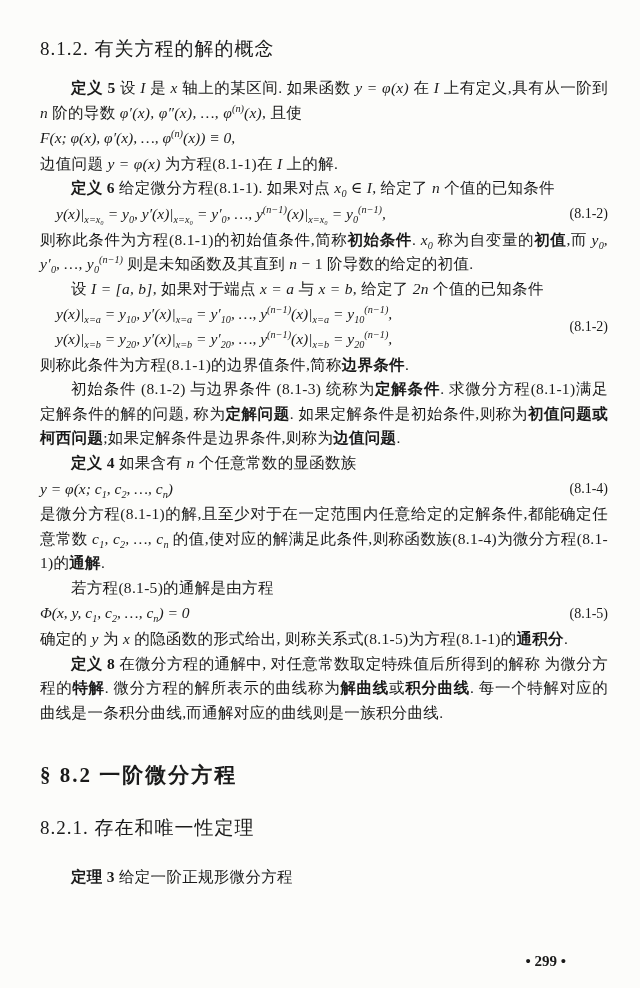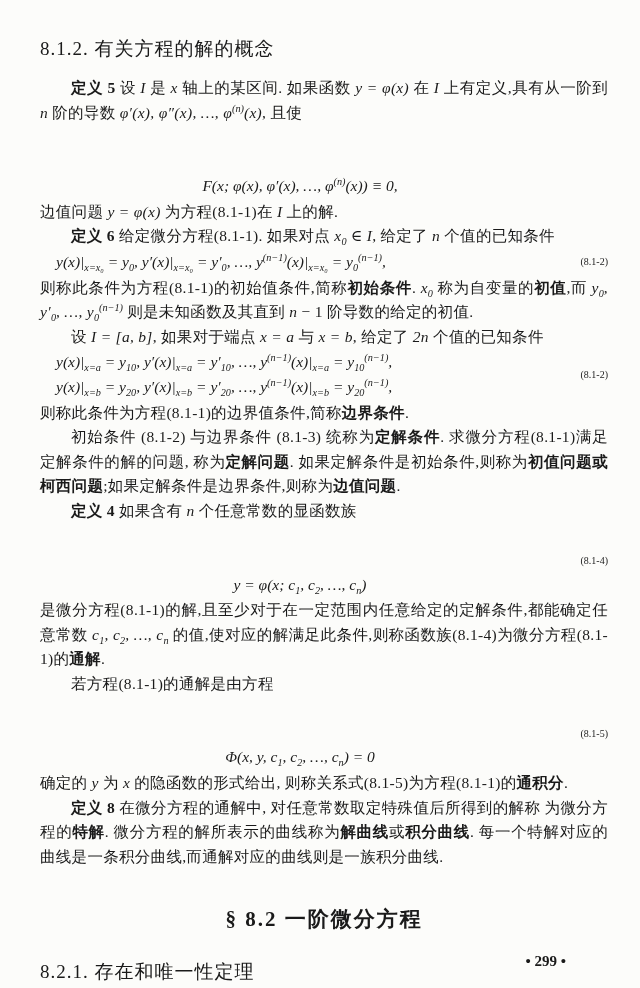--- a/index.html
+++ b/index.html
@@ -32,37 +32,37 @@
   .para.indent { text-indent: 2em; }
   .formula {
     position: relative;
     display: flex;
     align-items: center;
     font-size: 15.5px;
     line-height: 24.6px;
     padding: 1px 0;
   }
   .f-lines { flex: 1; }
-  .formula.center .f-lines { text-align: center; padding-right: 48px; margin-top: 48px; }
+  .formula.center .f-lines { padding-right: 48px; }
   .formula.indent .f-lines { text-align: left; padding-left: 16px; padding-right: 70px; }
   .f-line { white-space: nowrap; }
   .eqno {
     position: absolute;
     right: 0;
     top: 50%;
     transform: translateY(-50%);
-    font-size: 10px;
+    font-size: 14px;
   }
   .m { font-style: italic; }
   .b { font-weight: bold; font-style: normal; }
   sub, sup { font-size: 66%; line-height: 0; letter-spacing: 0; }
   sub { vertical-align: -0.35em; }
   sup { vertical-align: 0.55em; }
   .chapter {
-    text-align: center;
+    text-align: left;
     font-size: 21px;
     font-weight: bold;
     letter-spacing: 2px;
     margin: 36px 0 26px 0;
   }
   .h1.sub2 { margin: 0 0 24px 0; }
   .footer-page {
     position: absolute;
     right: 74px;
     bottom: 18px;
@@ -103,21 +103,21 @@
       <div class="para"><span>则称此条件为方程(8.1-1)的边界值条件,简称</span><span class="b">边界条件</span><span>.</span></div>
       <div class="para indent"><span>初始条件 (8.1-2) 与边界条件 (8.1-3) 统称为</span><span class="b">定解条件</span><span>. 求微分方程(8.1-1)满足定解条件的解的问题, 称为</span><span class="b">定解问题</span><span>. 如果定解条件是初始条件,则称为</span><span class="b">初值问题或柯西问题</span><span>;如果定解条件是边界条件,则称为</span><span class="b">边值问题</span><span>.</span></div>
       <div class="para indent"><span class="b">定义 4</span><span>  如果含有 </span><span class="m">n</span><span> 个任意常数的显函数族</span></div>
       <div class="formula center">
         <div class="f-lines">
           <div class="f-line"><span class="m">y = φ(x; c</span><sub class="m">1</sub><span class="m">, c</span><sub class="m">2</sub><span class="m">, …, c</span><sub class="m">n</sub><span class="m">)</span></div>
         </div>
         <span class="eqno">(8.1-4)</span>
       </div>
       <div class="para"><span>是微分方程(8.1-1)的解,且至少对于在一定范围内任意给定的定解条件,都能确定任意常数 </span><span class="m">c</span><sub class="m">1</sub><span class="m">, c</span><sub class="m">2</sub><span class="m">, …, c</span><sub class="m">n</sub><span> 的值,使对应的解满足此条件,则称函数族(8.1-4)为微分方程(8.1-1)的</span><span class="b">通解</span><span>.</span></div>
-      <div class="para indent"><span>若方程(8.1-1)的通解是由方程</span></div>
+      <div class="para indent"><span>若方程(8.1-5)的通解是由方程</span></div>
       <div class="formula center">
         <div class="f-lines">
           <div class="f-line"><span class="m">Φ(x, y, c</span><sub class="m">1</sub><span class="m">, c</span><sub class="m">2</sub><span class="m">, …, c</span><sub class="m">n</sub><span class="m">) = 0</span></div>
         </div>
         <span class="eqno">(8.1-5)</span>
       </div>
       <div class="para"><span>确定的 </span><span class="m">y</span><span> 为 </span><span class="m">x</span><span> 的隐函数的形式给出, 则称关系式(8.1-5)为方程(8.1-1)的</span><span class="b">通积分</span><span>.</span></div>
       <div class="para indent"><span class="b">定义 8</span><span>  在微分方程的通解中, 对任意常数取定特殊值后所得到的解称 为微分方程的</span><span class="b">特解</span><span>. 微分方程的解所表示的曲线称为</span><span class="b">解曲线</span><span>或</span><span class="b">积分曲线</span><span>. 每一个特解对应的曲线是一条积分曲线,而通解对应的曲线则是一族积分曲线.</span></div>
       <div class="chapter">§ 8.2  一阶微分方程</div>
       <div class="h1 sub2">8.2.1. 存在和唯一性定理</div>

